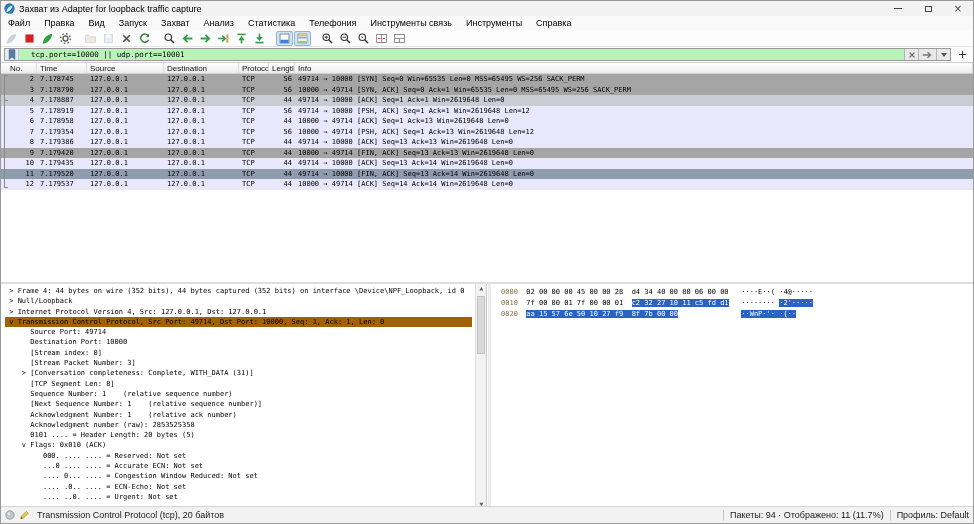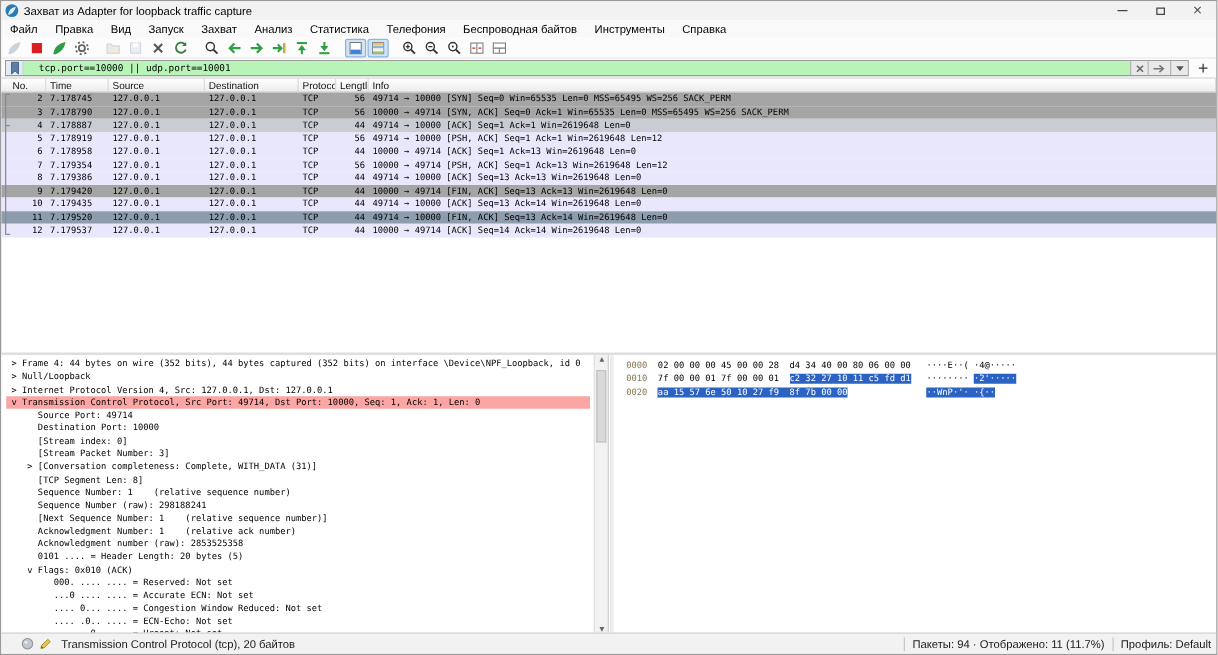--- a/index.html
+++ b/index.html
@@ -67,35 +67,35 @@
   .conv-line::before { content:""; position:absolute; left:0; top:0; width:3px; height:1px; background:#8a8a8a; }
   .conv-line::after  { content:""; position:absolute; left:0; bottom:0; width:3px; height:1px; background:#8a8a8a; }
   .conv-arrow { position:absolute; left:4px; top:99px; width:3px; height:1px; background:#8a8a8a; }
   
   .splitter { position:absolute; top:281px; left:0; right:0; height:2px; background:#dedede; }
   
   .details { position:absolute; top:283px; left:0; width:486px; height:224px;
     background:#fff; border-right:1px solid #c8c8c8; overflow:hidden; }
   .detail-inner { padding:2px 14px 0 4px; }
   .dline { font-family:"DejaVu Sans Mono", monospace; font-size:7px; line-height:10.3px; white-space:pre; }
-  .dline.sel { background:#fca5a5; }
+  .dline.sel { background:#a16207; }
   .dscroll { position:absolute; right:0; top:0; width:11px; height:100%;
     background:#f2f2f2; border-left:1px solid #e0e0e0; }
   .dscroll .arr { position:absolute; left:0; width:11px; text-align:center; font-size:5px; color:#666; font-family:"DejaVu Sans",sans-serif; }
   .dscroll .thumb { position:absolute; left:1px; width:8px; top:12px; height:58px; background:#d9d9d9; border:1px solid #c2c2c2; }
   
   .pane-gap { position:absolute; top:283px; left:487px; width:3px; height:224px; background:#ececec; }
   .hexpane { position:absolute; top:283px; left:490px; right:0; height:224px; background:#fff; overflow:hidden; }
   .hex-inner { padding:3px 4px 0 10px; }
   .hline { font-family:"DejaVu Sans Mono", monospace; font-size:7px; line-height:11px; white-space:pre; }
   .hoff { color:#85754e; }
   .hsel { background:#2b63c5; color:#fff; }
   
   .statusbar { position:absolute; bottom:0; left:0; right:0; height:17px;
-    background:#f2f2f2; border-top:1px solid #d4d4d4; display:flex; align-items:center; font-size:9px; color:#1a1a1a;padding-left:12px; }
+    background:#f2f2f2; border-top:1px solid #d4d4d4; display:flex; align-items:center; font-size:9px; color:#1a1a1a; }
   .sb-icon { margin-left:4px; display:flex; align-items:center; }
   .sb-text { margin-left:7px; white-space:nowrap; }
   .sb-spacer { flex:1; }
   .sb-div { width:1px; height:11px; background:#c6c6c6; margin:0 6px; }
   .sb-right { margin-right:4px; white-space:nowrap; }
 </style>
 </head>
 <body>
 
 <div class="titlebar">
@@ -119,21 +119,21 @@
 
 <div class="menubar" id="menubar">
     <div class="menu-item">Файл</div>
     <div class="menu-item">Правка</div>
     <div class="menu-item">Вид</div>
     <div class="menu-item">Запуск</div>
     <div class="menu-item">Захват</div>
     <div class="menu-item">Анализ</div>
     <div class="menu-item">Статистика</div>
     <div class="menu-item">Телефония</div>
-    <div class="menu-item">Беспроводная байтов</div>
+    <div class="menu-item">Инструменты связь</div>
     <div class="menu-item">Инструменты</div>
     <div class="menu-item">Справка</div>
   </div>
 
 <div class="toolbar" id="toolbar">
     <div class="tbtn disabled">
       <svg width="13" height="13" viewBox="0 0 16 16">
         <path d="M2 14C3 7 7 3.5 14 2c-.8 6-4.5 10-9.5 12z" fill="#7a93a8"></path>
       </svg>
     </div>
@@ -424,21 +424,20 @@
       <div class="dline"> &gt; Null/Loopback</div>
       <div class="dline"> &gt; Internet Protocol Version 4, Src: 127.0.0.1, Dst: 127.0.0.1</div>
       <div class="dline sel"> v Transmission Control Protocol, Src Port: 49714, Dst Port: 10000, Seq: 1, Ack: 1, Len: 0</div>
       <div class="dline">      Source Port: 49714</div>
       <div class="dline">      Destination Port: 10000</div>
       <div class="dline">      [Stream index: 0]</div>
       <div class="dline">      [Stream Packet Number: 3]</div>
       <div class="dline">    &gt; [Conversation completeness: Complete, WITH_DATA (31)]</div>
       <div class="dline">      [TCP Segment Len: 8]</div>
       <div class="dline">      Sequence Number: 1    (relative sequence number)</div>
-      <div class="dline">      Sequence Number (raw): 298188241</div>
       <div class="dline">      [Next Sequence Number: 1    (relative sequence number)]</div>
       <div class="dline">      Acknowledgment Number: 1    (relative ack number)</div>
       <div class="dline">      Acknowledgment number (raw): 2853525358</div>
       <div class="dline">      0101 .... = Header Length: 20 bytes (5)</div>
       <div class="dline">    v Flags: 0x010 (ACK)</div>
       <div class="dline">         000. .... .... = Reserved: Not set</div>
       <div class="dline">         ...0 .... .... = Accurate ECN: Not set</div>
       <div class="dline">         .... 0... .... = Congestion Window Reduced: Not set</div>
       <div class="dline">         .... .0.. .... = ECN-Echo: Not set</div>
       <div class="dline">         .... ..0. .... = Urgent: Not set</div>

